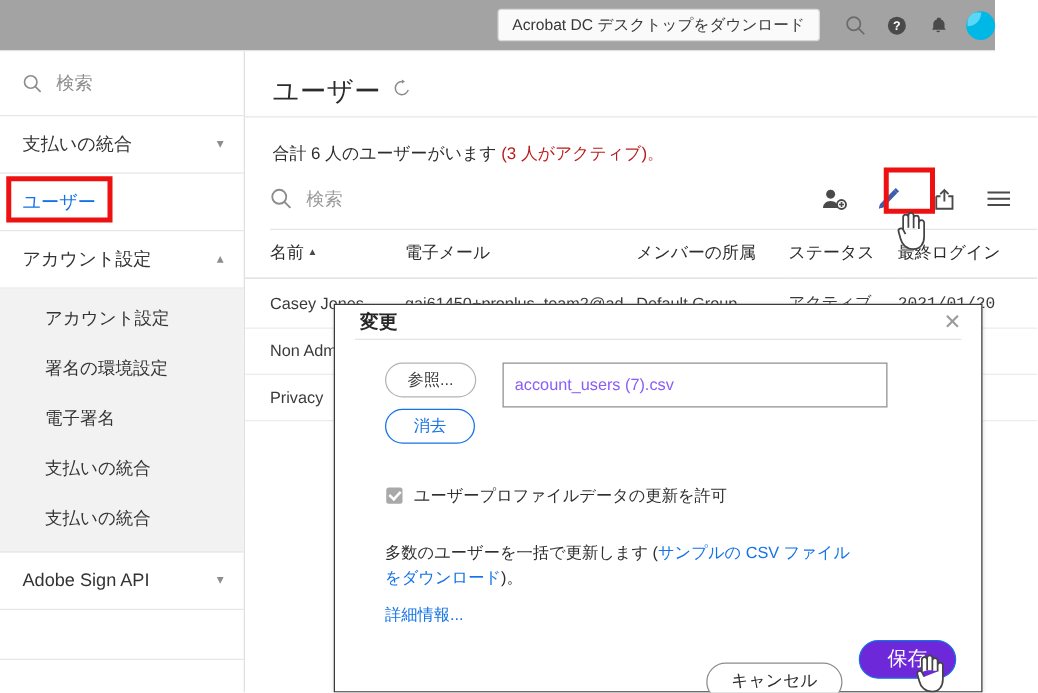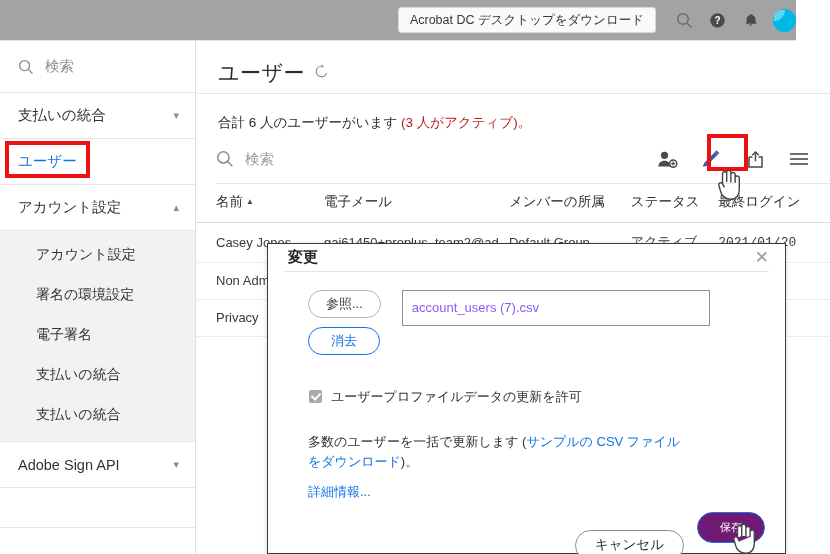--- a/index.html
+++ b/index.html
@@ -162,21 +162,21 @@
     height: 52px; display: flex; align-items: center; justify-content: flex-end;
     gap: 13px; padding: 0 20px 0 0; position: relative;
   }
   .btn-cancel {
     height: 31px; padding: 0 19px; border-radius: 16px;
     border: 1px solid #8c8c8c; background: #fff; color: #2b2b2b; font-size: 13.5px;
     display: inline-flex; align-items: center; margin-top: 36px;
   }
   .btn-save {
     height: 31px; padding: 0 22px; border-radius: 16px;
-    border: 1px solid #1473e6; background: #701a75; color: #fff; font-size: 11px;
+    border: 1px solid #1473e6; background: #6d28d9; color: #fff; font-size: 16px;
     display: inline-flex; align-items: center;
   }
 
   
   .cursor { position: absolute; pointer-events: none; }
   .cursor svg { display: block; }
 </style>
 </head>
 <body>
 

